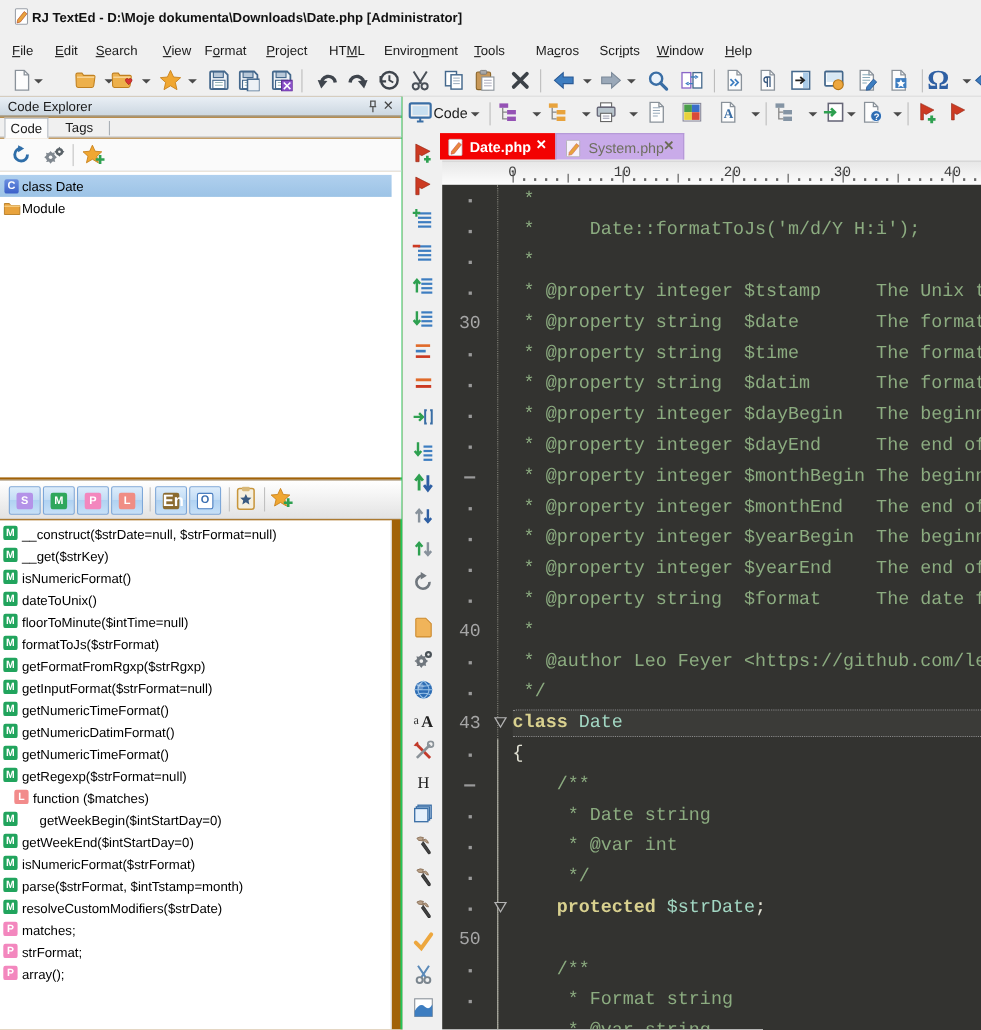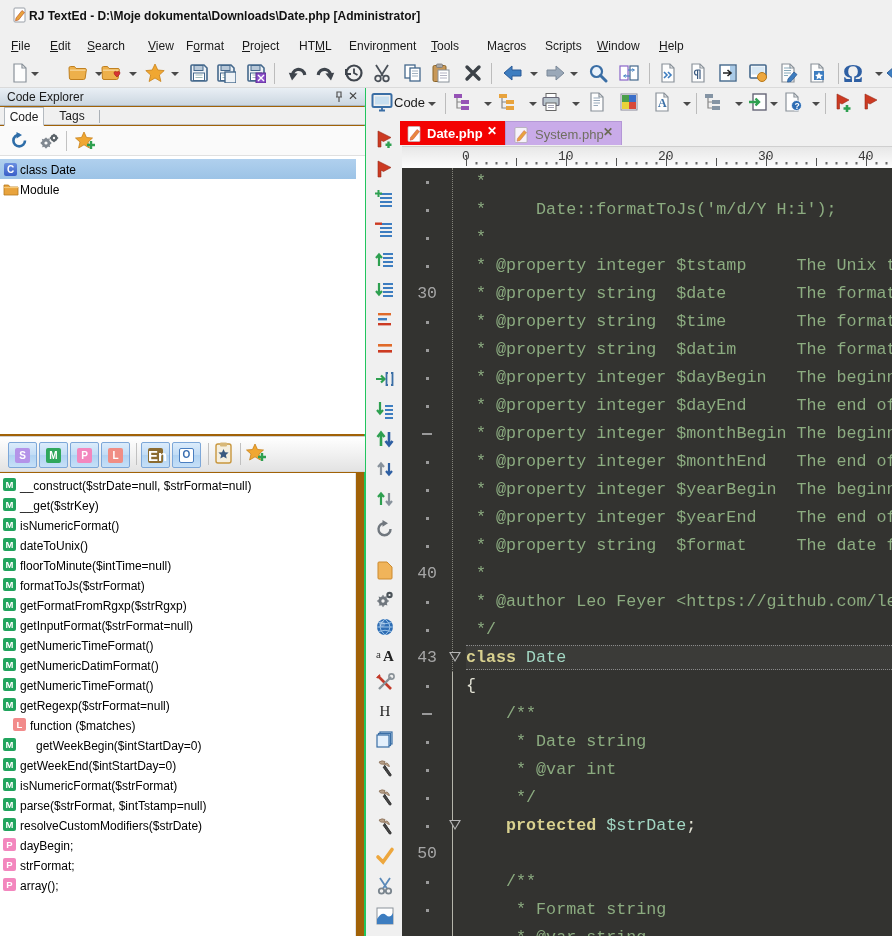--- a/index.html
+++ b/index.html
@@ -329,25 +329,25 @@
     <div class="l2row" style="left:20px;top:226px">getRegexp($strFormat=null)</div>
     <div class="l2ic" style="left:13px;top:245px;background:#f28b8b">L</div>
     <div class="l2row" style="left:30px;top:246px">function ($matches)</div>
     <div class="l2ic" style="left:3px;top:265px;background:#21a45d">M</div>
     <div class="l2row" style="left:36px;top:266px">getWeekBegin($intStartDay=0)</div>
     <div class="l2ic" style="left:3px;top:285px;background:#21a45d">M</div>
     <div class="l2row" style="left:20px;top:286px">getWeekEnd($intStartDay=0)</div>
     <div class="l2ic" style="left:3px;top:305px;background:#21a45d">M</div>
     <div class="l2row" style="left:20px;top:306px">isNumericFormat($strFormat)</div>
     <div class="l2ic" style="left:3px;top:325px;background:#21a45d">M</div>
-    <div class="l2row" style="left:20px;top:326px">parse($strFormat, $intTstamp=null)</div>
+    <div class="l2row" style="left:20px;top:326px">parse($strFormat, $intTstamp=month)</div>
     <div class="l2ic" style="left:3px;top:345px;background:#21a45d">M</div>
     <div class="l2row" style="left:20px;top:346px">resolveCustomModifiers($strDate)</div>
     <div class="l2ic" style="left:3px;top:365px;background:#f387be">P</div>
-    <div class="l2row" style="left:20px;top:366px">dayBegin;</div>
+    <div class="l2row" style="left:20px;top:366px">matches;</div>
     <div class="l2ic" style="left:3px;top:385px;background:#f387be">P</div>
     <div class="l2row" style="left:20px;top:386px">strFormat;</div>
     <div class="l2ic" style="left:3px;top:405px;background:#f387be">P</div>
     <div class="l2row" style="left:20px;top:406px">array();</div>
   </div>
   </div>
 
 <div id="strip"></div>
 <div id="stripicons">
   <svg class="abs" style="left:375px;top:129px" width="20" height="20" viewBox="0 0 20 20">

